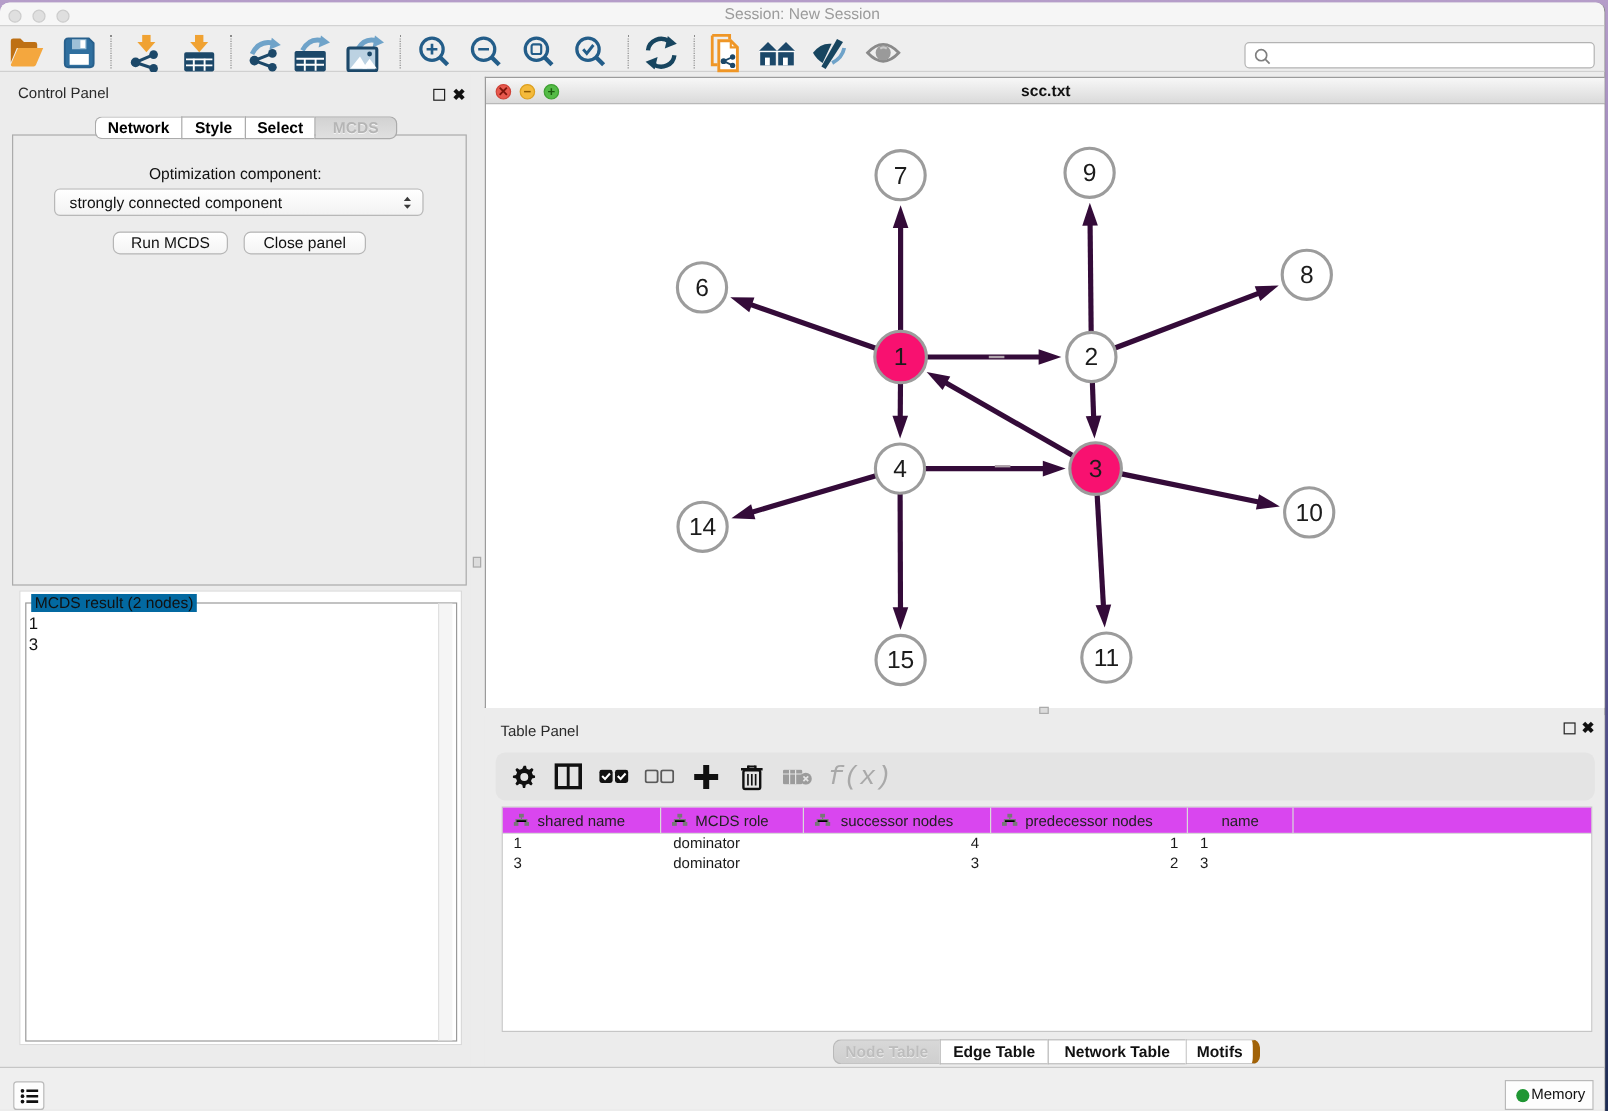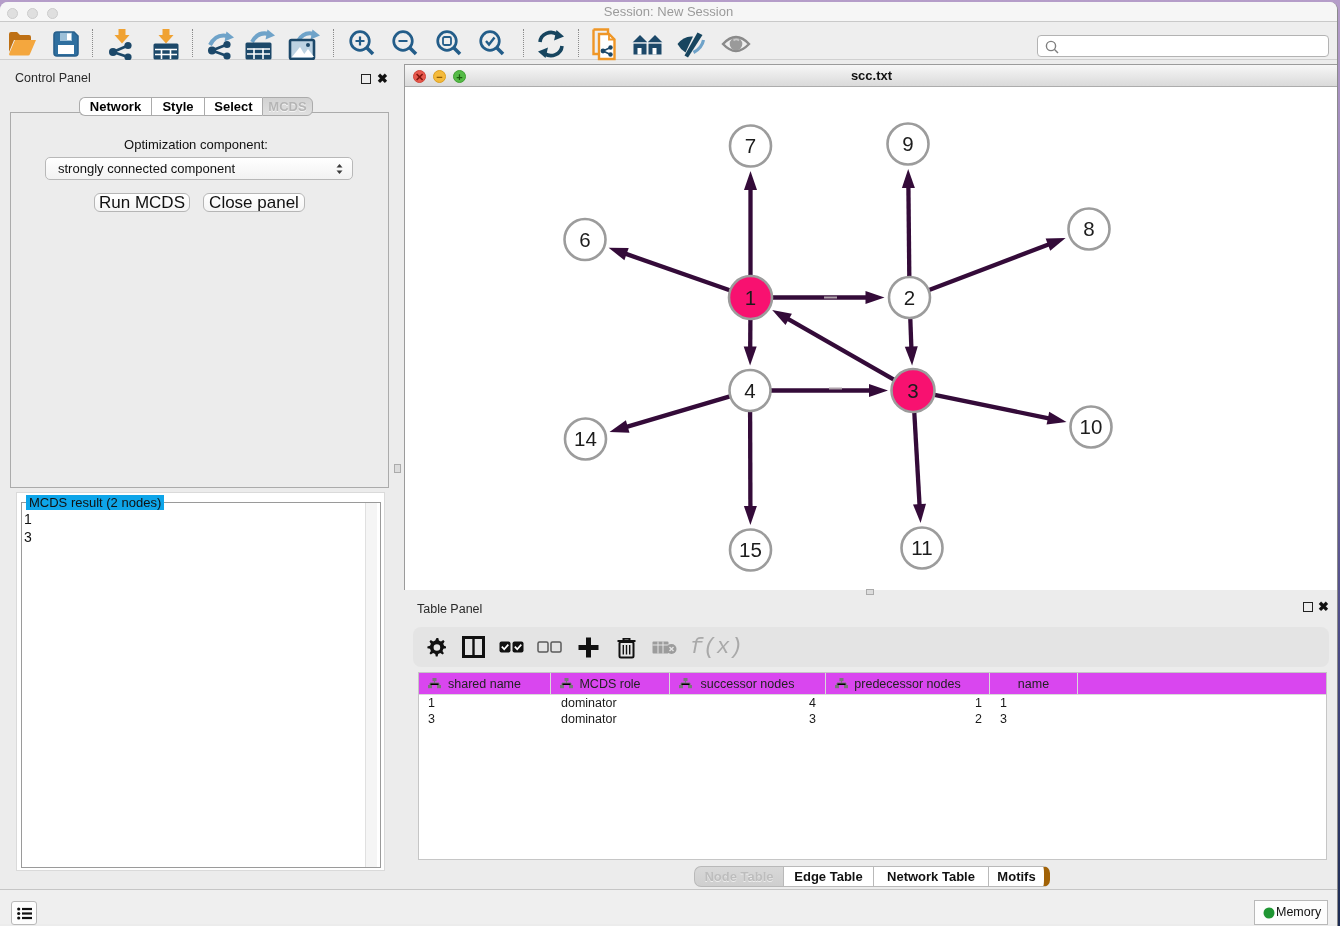--- a/index.html
+++ b/index.html
@@ -20,24 +20,24 @@
 .xic{position:absolute;top:10px;font-size:13px;font-weight:bold;color:#111}
 #cptabs{position:absolute;left:79px;top:36px;height:19px;display:flex}
 .tab{height:19px;line-height:18px;text-align:center;font-size:13px;font-weight:bold;color:#000;background:#fff;border:1px solid #ABABAB;border-right:none}
 .tab.first{border-radius:6px 0 0 6px}
 .tab.last{border-radius:0 6px 6px 0;border-right:1px solid #ABABAB}
 .tab.sel{background:linear-gradient(#D2D2D2,#E0E0E0);color:#B5B5B5;text-shadow:0 1px 0 #f4f4f4}
 #cpbox{position:absolute;left:10px;top:51px;width:379px;height:376px;border:1px solid #ABABAB}
 #optlbl{position:absolute;left:0;top:76px;width:100%;text-align:center;font-size:13px;color:#111}
 #combo{position:absolute;left:45px;top:96px;width:308px;height:23px;background:linear-gradient(#FFFFFF,#F2F2F2);border:1px solid #B8B8B8;border-radius:5px;font-size:13px;color:#111;line-height:21px;padding-left:12px}
 #combo .chev{position:absolute;right:8px;top:3px;width:9px;height:16px}
-.btn{position:absolute;top:132px;height:19px;background:linear-gradient(#FFFFFF,#F4F4F4);border:1px solid #B6B6B6;border-radius:6px;font-size:17px;color:#111;text-align:center;line-height:17px}
+.btn{position:absolute;top:132px;height:19px;background:linear-gradient(#FFFFFF,#F4F4F4);border:1px solid #B6B6B6;border-radius:6px;font-size:13px;color:#111;text-align:center;line-height:17px}
 #resbox{position:absolute;left:16px;top:431px;width:369px;height:379px;background:#fff;border:1px solid #DADADA}
 #resborder{position:absolute;left:4px;top:9px;width:360px;height:366px;border:1px solid #9A9A9A}
-#restitle{position:absolute;left:9px;top:2px;background:#0ea5e9;padding:0 3px;font-size:13px;color:#111}
+#restitle{position:absolute;left:9px;top:2px;background:#0369a1;padding:0 3px;font-size:13px;color:#111}
 #reslines{position:absolute;left:7px;top:18px;font-size:14px;color:#111;line-height:17.5px}
 #resscroll{position:absolute;right:7px;top:10px;width:12px;height:364px;background:#F5F5F5;border-left:1px solid #E0E0E0}
 
 #vdiv{position:absolute;left:392px;top:59px;width:12px;height:828px;background:#ECECEC}
 #vgrip{position:absolute;left:394px;top:462px;width:7px;height:9px;background:#DCDCDC;border:1px solid #ABABAB}
 
 #frame{position:absolute;left:404px;top:62px;width:934px;height:526px;border:1px solid #9B9B9B;border-right:none}
 #ftitle{position:absolute;left:0;top:0;width:100%;height:22px;background:linear-gradient(#F7F7F7,#DADADA);border-bottom:1px solid #ACACAC}
 .mac{position:absolute;top:4.5px;width:13px;height:13px;border-radius:50%;font-size:11px;line-height:13px;text-align:center;font-weight:bold}
 #fname{position:absolute;top:0;left:0;width:100%;height:22px;line-height:21px;text-align:center;font-size:13px;font-weight:bold;color:#111}
@@ -227,21 +227,21 @@
   </div>
   <div id="cp">
     <div id="cphead">Control Panel</div>
     <div class="flt" style="left:361px"></div>
       <div class="xic" style="left:377px">✖</div>
     <div id="cpbox"></div>
     <div id="cptabs">
       <div class="tab first" style="width:72px">Network</div>
       <div class="tab" style="width:53px">Style</div>
       <div class="tab" style="width:58px">Select</div>
-      <div class="tab last sel" style="width:51px">MCDS</div>
+      <div class="tab last sel" style="width:69px">MCDS</div>
     </div>
     <div id="optlbl">Optimization component:</div>
     <div id="combo">strongly connected component
       <svg class="chev" viewBox="0 0 9 16">
           <path d="M1.5 6.4 L4.5 3 L7.5 6.4 Z" fill="#3A3A3A"></path>
           <path d="M1.5 9.6 L4.5 13 L7.5 9.6 Z" fill="#3A3A3A"></path>
         </svg>
     </div>
     <div class="btn" style="left:94px;width:96px">Run MCDS</div>
     <div class="btn" style="left:203px;width:102px">Close panel</div>

